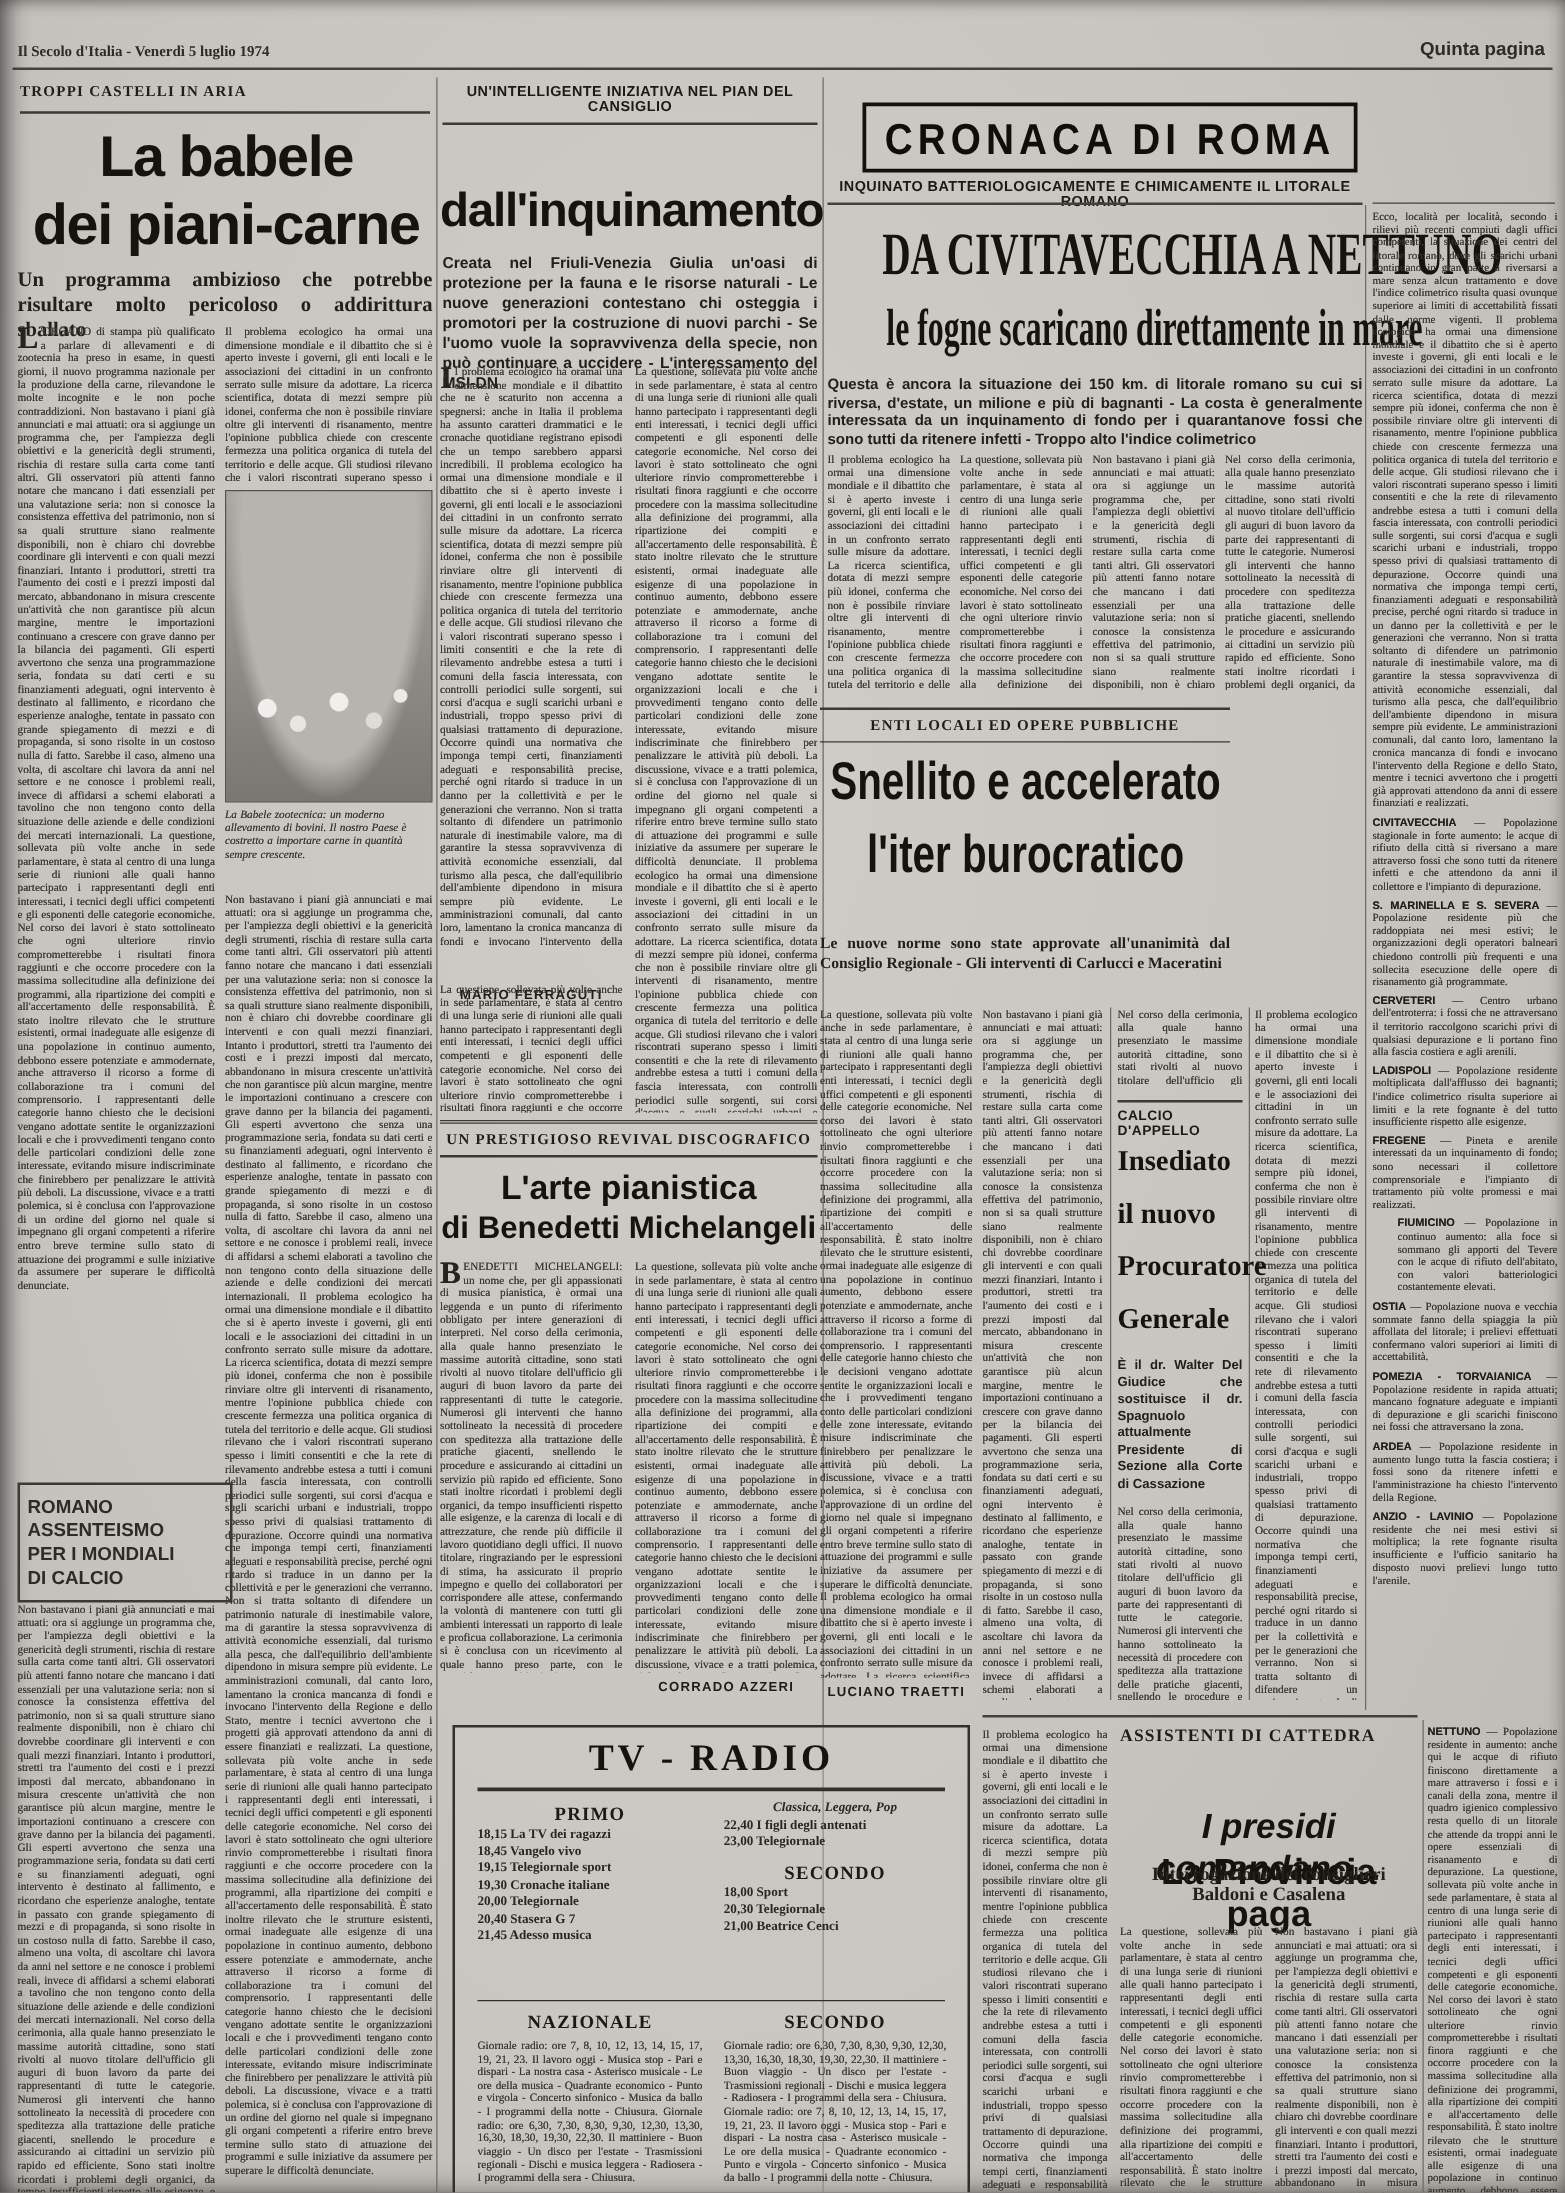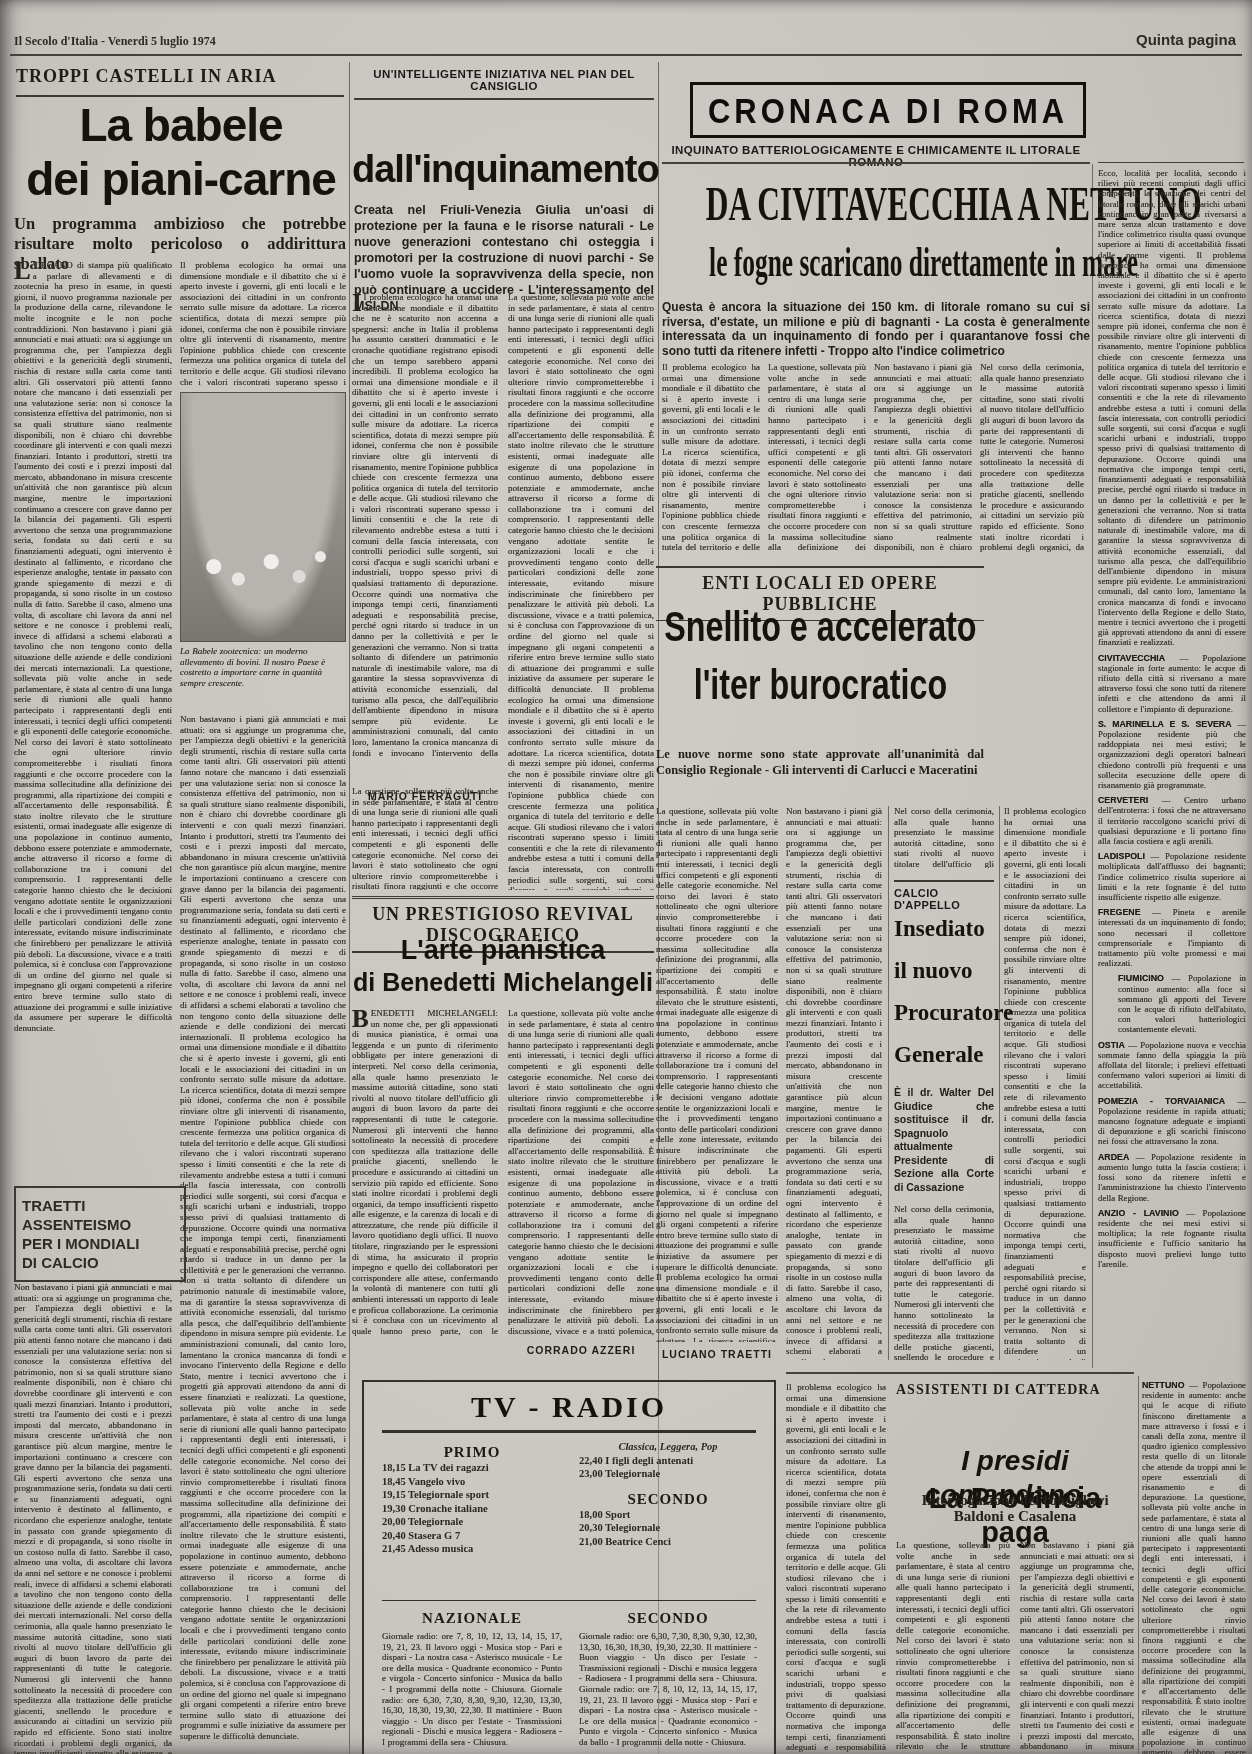--- a/index.html
+++ b/index.html
@@ -3,21 +3,21 @@
 <meta charset="utf-8">
 <style>
   html,body{margin:0;padding:0;background:#8f8d89;}
   #page{position:relative;width:1252px;height:1754px;margin:0 auto;overflow:hidden;
     background:
       radial-gradient(ellipse at 45% 35%, #d0cdc8 0%, #c8c5c0 55%, #bcb9b4 100%);
     box-shadow:inset 14px 0 18px -8px rgba(20,20,20,.55), inset -6px 0 14px -6px rgba(20,20,20,.3),
                inset 0 -10px 22px -8px rgba(20,20,20,.35), inset 0 8px 14px -8px rgba(20,20,20,.3);
     font-family:"Liberation Serif", serif;color:#2e2b27;}
   .abs{position:absolute;}
-  .kicker{font-family:"Liberation Serif",serif;font-weight:bold;letter-spacing:1px;font-size:18px;color:#201d19;}
+  .kicker{font-family:"Liberation Serif",serif;font-weight:bold;letter-spacing:1px;font-size:12px;color:#201d19;}
   .kicker-sans{font-family:"Liberation Sans",sans-serif;font-weight:bold;font-size:11.5px;letter-spacing:.4px;color:#1c1a17;}
   .hl-sans{font-family:"Liberation Sans",sans-serif;font-weight:bold;color:#16130f;text-align:center;}
   .hl-serif{font-family:"Liberation Serif",serif;font-weight:bold;color:#16130f;text-align:center;}
   .deck{font-weight:bold;text-align:justify;color:#23201c;}
   .bodytxt{font-size:9px;line-height:10.6px;text-align:justify;color:#3a362f;overflow:hidden;
            text-shadow:0 0 .5px rgba(55,50,45,.75);word-spacing:.4px;}
   .byline{font-family:"Liberation Sans",sans-serif;font-weight:bold;font-size:10.5px;letter-spacing:1px;
           text-align:center;color:#1f1c18;}
   .vline{background:#6e6a64;width:1px;}
   .hline{background:#44403a;height:2px;}
@@ -58,21 +58,21 @@
   <div class="abs deck" style="left:14px;top:214px;width:332px;font-size:16.5px;line-height:20px;">Un programma ambizioso che potrebbe risultare molto pericoloso o addirittura sballato</div>
   <div class="abs bodytxt" style="left:14px;top:260px;width:158px;height:918px;">
     <span class="dropcap">L</span><span>'ORGANO di stampa più qualificato a parlare di allevamenti e di zootecnia ha preso in esame, in questi giorni, il nuovo programma nazionale per la produzione della carne, rilevandone le molte incognite e le non poche contraddizioni. </span><span>Non bastavano i piani già annunciati e mai attuati: ora si aggiunge un programma che, per l'ampiezza degli obiettivi e la genericità degli strumenti, rischia di restare sulla carta come tanti altri. Gli osservatori più attenti fanno notare che mancano i dati essenziali per una valutazione seria: non si conosce la consistenza effettiva del patrimonio, non si sa quali strutture siano realmente disponibili, non è chiaro chi dovrebbe coordinare gli interventi e con quali mezzi finanziari. Intanto i produttori, stretti tra l'aumento dei costi e i prezzi imposti dal mercato, abbandonano in misura crescente un'attività che non garantisce più alcun margine, mentre le importazioni continuano a crescere con grave danno per la bilancia dei pagamenti. Gli esperti avvertono che senza una programmazione seria, fondata su dati certi e su finanziamenti adeguati, ogni intervento è destinato al fallimento, e ricordano che esperienze analoghe, tentate in passato con grande spiegamento di mezzi e di propaganda, si sono risolte in un costoso nulla di fatto. Sarebbe il caso, almeno una volta, di ascoltare chi lavora da anni nel settore e ne conosce i problemi reali, invece di affidarsi a schemi elaborati a tavolino che non tengono conto della situazione delle aziende e delle condizioni dei mercati internazionali.</span> <span>La questione, sollevata più volte anche in sede parlamentare, è stata al centro di una lunga serie di riunioni alle quali hanno partecipato i rappresentanti degli enti interessati, i tecnici degli uffici competenti e gli esponenti delle categorie economiche. Nel corso dei lavori è stato sottolineato che ogni ulteriore rinvio comprometterebbe i risultati finora raggiunti e che occorre procedere con la massima sollecitudine alla definizione dei programmi, alla ripartizione dei compiti e all'accertamento delle responsabilità. È stato inoltre rilevato che le strutture esistenti, ormai inadeguate alle esigenze di una popolazione in continuo aumento, debbono essere potenziate e ammodernate, anche attraverso il ricorso a forme di collaborazione tra i comuni del comprensorio. I rappresentanti delle categorie hanno chiesto che le decisioni vengano adottate sentite le organizzazioni locali e che i provvedimenti tengano conto delle particolari condizioni delle zone interessate, evitando misure indiscriminate che finirebbero per penalizzare le attività più deboli. La discussione, vivace e a tratti polemica, si è conclusa con l'approvazione di un ordine del giorno nel quale si impegnano gli organi competenti a riferire entro breve termine sullo stato di attuazione dei programmi e sulle iniziative da assumere per superare le difficoltà denunciate.</span>
   </div>
   <div class="abs bodytxt" style="left:180px;top:260px;width:166px;height:128px;"><span>Il problema ecologico ha ormai una dimensione mondiale e il dibattito che si è aperto investe i governi, gli enti locali e le associazioni dei cittadini in un confronto serrato sulle misure da adottare. La ricerca scientifica, dotata di mezzi sempre più idonei, conferma che non è possibile rinviare oltre gli interventi di risanamento, mentre l'opinione pubblica chiede con crescente fermezza una politica organica di tutela del territorio e delle acque. Gli studiosi rilevano che i valori riscontrati superano spesso i limiti consentiti e che la rete di rilevamento andrebbe estesa a tutti i comuni della fascia interessata, con controlli periodici sulle sorgenti, sui corsi d'acqua e sugli scarichi urbani e industriali, troppo spesso privi di qualsiasi trattamento di depurazione. Occorre quindi una normativa che imponga tempi certi, finanziamenti adeguati e responsabilità precise, perché ogni ritardo si traduce in un danno per la collettività e per le generazioni che verranno. Non si tratta soltanto di difendere un patrimonio naturale di inestimabile valore, ma di garantire la stessa sopravvivenza di attività economiche essenziali, dal turismo alla pesca, che dall'equilibrio dell'ambiente dipendono in misura sempre più evidente. Le amministrazioni comunali, dal canto loro, lamentano la cronica mancanza di fondi e invocano l'intervento della Regione e dello Stato, mentre i tecnici avvertono che i progetti già approvati attendono da anni di essere finanziati e realizzati.</span></div>
   <div class="abs photo" style="left:180px;top:392px;width:164px;height:248px;"></div>
   <div class="abs bodytxt" style="left:180px;top:646px;width:164px;height:62px;font-style:italic;text-align:left;">La Babele zootecnica: un moderno allevamento di bovini. Il nostro Paese è costretto a importare carne in quantità sempre crescente.</div>
   <div class="abs bodytxt" style="left:180px;top:714px;width:166px;height:1034px;"><span>Non bastavano i piani già annunciati e mai attuati: ora si aggiunge un programma che, per l'ampiezza degli obiettivi e la genericità degli strumenti, rischia di restare sulla carta come tanti altri. Gli osservatori più attenti fanno notare che mancano i dati essenziali per una valutazione seria: non si conosce la consistenza effettiva del patrimonio, non si sa quali strutture siano realmente disponibili, non è chiaro chi dovrebbe coordinare gli interventi e con quali mezzi finanziari. Intanto i produttori, stretti tra l'aumento dei costi e i prezzi imposti dal mercato, abbandonano in misura crescente un'attività che non garantisce più alcun margine, mentre le importazioni continuano a crescere con grave danno per la bilancia dei pagamenti. Gli esperti avvertono che senza una programmazione seria, fondata su dati certi e su finanziamenti adeguati, ogni intervento è destinato al fallimento, e ricordano che esperienze analoghe, tentate in passato con grande spiegamento di mezzi e di propaganda, si sono risolte in un costoso nulla di fatto. Sarebbe il caso, almeno una volta, di ascoltare chi lavora da anni nel settore e ne conosce i problemi reali, invece di affidarsi a schemi elaborati a tavolino che non tengono conto della situazione delle aziende e delle condizioni dei mercati internazionali.</span> <span>Il problema ecologico ha ormai una dimensione mondiale e il dibattito che si è aperto investe i governi, gli enti locali e le associazioni dei cittadini in un confronto serrato sulle misure da adottare. La ricerca scientifica, dotata di mezzi sempre più idonei, conferma che non è possibile rinviare oltre gli interventi di risanamento, mentre l'opinione pubblica chiede con crescente fermezza una politica organica di tutela del territorio e delle acque. Gli studiosi rilevano che i valori riscontrati superano spesso i limiti consentiti e che la rete di rilevamento andrebbe estesa a tutti i comuni della fascia interessata, con controlli periodici sulle sorgenti, sui corsi d'acqua e sugli scarichi urbani e industriali, troppo spesso privi di qualsiasi trattamento di depurazione. Occorre quindi una normativa che imponga tempi certi, finanziamenti adeguati e responsabilità precise, perché ogni ritardo si traduce in un danno per la collettività e per le generazioni che verranno. Non si tratta soltanto di difendere un patrimonio naturale di inestimabile valore, ma di garantire la stessa sopravvivenza di attività economiche essenziali, dal turismo alla pesca, che dall'equilibrio dell'ambiente dipendono in misura sempre più evidente. Le amministrazioni comunali, dal canto loro, lamentano la cronica mancanza di fondi e invocano l'intervento della Regione e dello Stato, mentre i tecnici avvertono che i progetti già approvati attendono da anni di essere finanziati e realizzati.</span> <span>La questione, sollevata più volte anche in sede parlamentare, è stata al centro di una lunga serie di riunioni alle quali hanno partecipato i rappresentanti degli enti interessati, i tecnici degli uffici competenti e gli esponenti delle categorie economiche. Nel corso dei lavori è stato sottolineato che ogni ulteriore rinvio comprometterebbe i risultati finora raggiunti e che occorre procedere con la massima sollecitudine alla definizione dei programmi, alla ripartizione dei compiti e all'accertamento delle responsabilità. È stato inoltre rilevato che le strutture esistenti, ormai inadeguate alle esigenze di una popolazione in continuo aumento, debbono essere potenziate e ammodernate, anche attraverso il ricorso a forme di collaborazione tra i comuni del comprensorio. I rappresentanti delle categorie hanno chiesto che le decisioni vengano adottate sentite le organizzazioni locali e che i provvedimenti tengano conto delle particolari condizioni delle zone interessate, evitando misure indiscriminate che finirebbero per penalizzare le attività più deboli. La discussione, vivace e a tratti polemica, si è conclusa con l'approvazione di un ordine del giorno nel quale si impegnano gli organi competenti a riferire entro breve termine sullo stato di attuazione dei programmi e sulle iniziative da assumere per superare le difficoltà denunciate.</span></div>
 
   <div class="abs" style="left:14px;top:1186px;width:156px;border:2px solid #3c3933;padding:8px 6px;">
-    <div style="font-family:'Liberation Sans',sans-serif;font-weight:bold;font-size:15px;line-height:19px;">TRAETTI</div>
+    <div style="font-family:'Liberation Sans',sans-serif;font-weight:bold;font-size:15px;line-height:19px;">ROMANO</div>
     <div style="font-family:'Liberation Sans',sans-serif;font-weight:bold;font-size:15px;line-height:19px;">ASSENTEISMO</div>
     <div style="font-family:'Liberation Sans',sans-serif;font-weight:bold;font-size:15px;line-height:19px;">PER I MONDIALI</div>
     <div style="font-family:'Liberation Sans',sans-serif;font-weight:bold;font-size:15px;line-height:19px;">DI CALCIO</div>
   </div>
   <div class="abs bodytxt" style="left:14px;top:1282px;width:158px;height:472px;"><span>Non bastavano i piani già annunciati e mai attuati: ora si aggiunge un programma che, per l'ampiezza degli obiettivi e la genericità degli strumenti, rischia di restare sulla carta come tanti altri. Gli osservatori più attenti fanno notare che mancano i dati essenziali per una valutazione seria: non si conosce la consistenza effettiva del patrimonio, non si sa quali strutture siano realmente disponibili, non è chiaro chi dovrebbe coordinare gli interventi e con quali mezzi finanziari. Intanto i produttori, stretti tra l'aumento dei costi e i prezzi imposti dal mercato, abbandonano in misura crescente un'attività che non garantisce più alcun margine, mentre le importazioni continuano a crescere con grave danno per la bilancia dei pagamenti. Gli esperti avvertono che senza una programmazione seria, fondata su dati certi e su finanziamenti adeguati, ogni intervento è destinato al fallimento, e ricordano che esperienze analoghe, tentate in passato con grande spiegamento di mezzi e di propaganda, si sono risolte in un costoso nulla di fatto. Sarebbe il caso, almeno una volta, di ascoltare chi lavora da anni nel settore e ne conosce i problemi reali, invece di affidarsi a schemi elaborati a tavolino che non tengono conto della situazione delle aziende e delle condizioni dei mercati internazionali.</span> <span>Nel corso della cerimonia, alla quale hanno presenziato le massime autorità cittadine, sono stati rivolti al nuovo titolare dell'ufficio gli auguri di buon lavoro da parte dei rappresentanti di tutte le categorie. Numerosi gli interventi che hanno sottolineato la necessità di procedere con speditezza alla trattazione delle pratiche giacenti, snellendo le procedure e assicurando ai cittadini un servizio più rapido ed efficiente. Sono stati inoltre ricordati i problemi degli organici, da tempo insufficienti rispetto alle esigenze, e la carenza di locali e di attrezzature, che rende più difficile il lavoro quotidiano degli uffici. Il nuovo titolare, ringraziando per le espressioni di stima, ha assicurato il proprio impegno e quello dei collaboratori per corrispondere alle attese, confermando la volontà di mantenere con tutti gli ambienti interessati un rapporto di leale e proficua collaborazione. La cerimonia si è conclusa con un ricevimento al quale hanno preso parte, con le autorità, numerosi invitati.</span></div>
 
   <div class="abs kicker-sans" style="left:354px;top:68px;width:300px;text-align:center;border-bottom:2px solid #3c3933;padding-bottom:6px;">UN'INTELLIGENTE INIZIATIVA NEL PIAN DEL CANSIGLIO</div>
   <div class="abs hl-sans" style="left:352px;top:146px;width:302px;font-size:38px;line-height:46px;letter-spacing:-1px;">dall'inquinamento</div>
   <div class="abs deck" style="left:354px;top:202px;width:300px;font-family:'Liberation Sans',sans-serif;font-size:12.5px;line-height:16px;">Creata nel Friuli-Venezia Giulia un'oasi di protezione per la fauna e le risorse naturali - Le nuove generazioni contestano chi osteggia i promotori per la costruzione di nuovi parchi - Se l'uomo vuole la sopravvivenza della specie, non può continuare a uccidere - L'interessamento del MSI-DN</div>
   <div class="abs bodytxt" style="left:352px;top:292px;width:146px;height:466px;">

